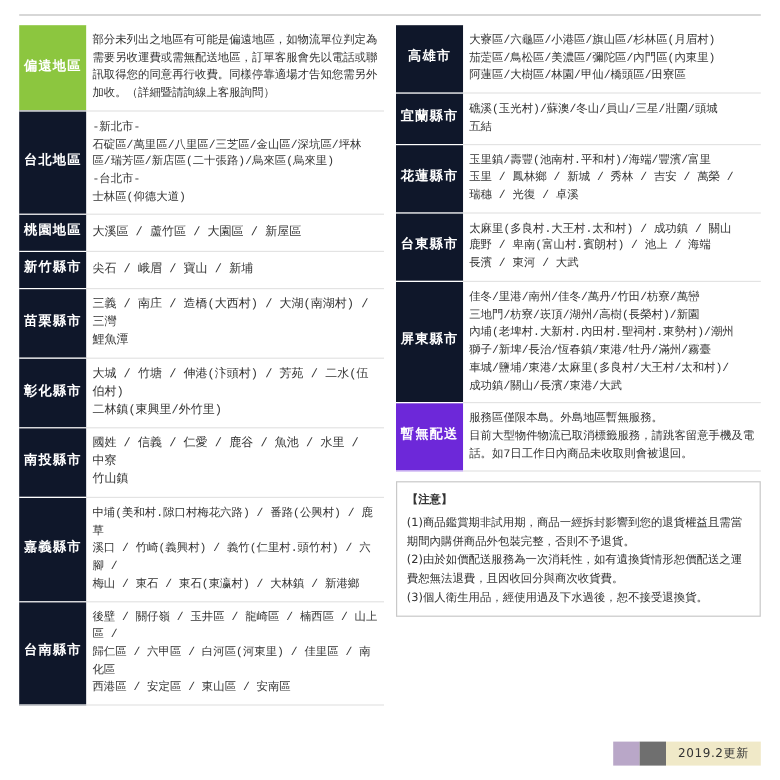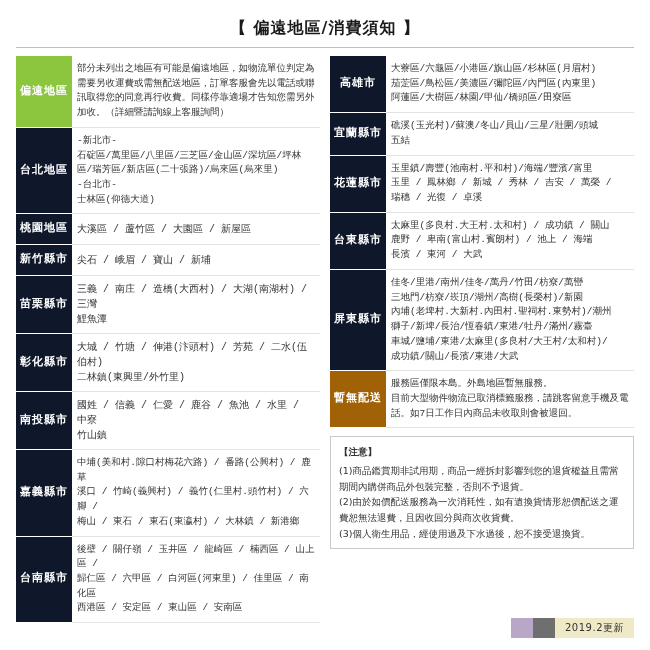--- a/index.html
+++ b/index.html
@@ -53,21 +53,21 @@
     font-weight:bold;
     letter-spacing:1px;
     color:#ffffff;
     background:#6f6f6f;
     border-bottom:1px solid #ffffff;
     padding:8px 2px;
     line-height:1.25;
   }
   td.lbl.green{background:#8cc63f;color:#ffffff;}
   td.lbl.plain{background:#0f172a;text-align:center;}
-  td.lbl.navy{background:#a16207;}
+  td.lbl.navy{background:#6d28d9;}
   td.body{
     color:#333;
     background:#ffffff;
   }
   td.body.small{font-size:9.5px;line-height:1.55;}
   .notebox{
     border:1px solid #c9c9c9;
     padding:7px 8px;
     font-size:9.5px;
     line-height:1.65;
@@ -95,21 +95,20 @@
     display:flex;align-items:center;
     color:#333;
     letter-spacing:0.5px;
   }
 </style>
 </head>
 <body>
 
 <div class="page">
 
-  <div class="title">【 偏遠地區/消費須知 】</div>
   <hr class="rule">
 
   <div class="cols">
 
     <div class="col">
       <table>
         <tbody>
           <tr>
             <td class="lbl green">偏遠地區</td>
             <td class="body small" style="white-space:pre-line">部分未列出之地區有可能是偏遠地區，如物流單位判定為需要另收運費或需無配送地區，訂單客服會先以電話或聯訊取得您的同意再行收費。同樣停靠適場才告知您需另外加收。（詳細暨請詢線上客服詢問）</td>

